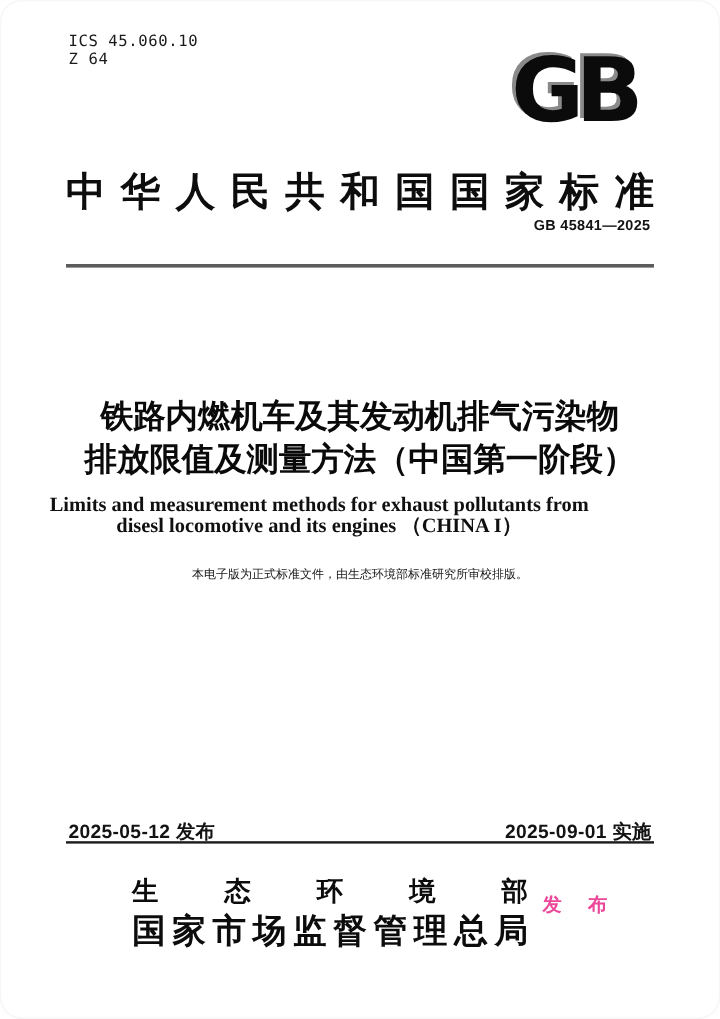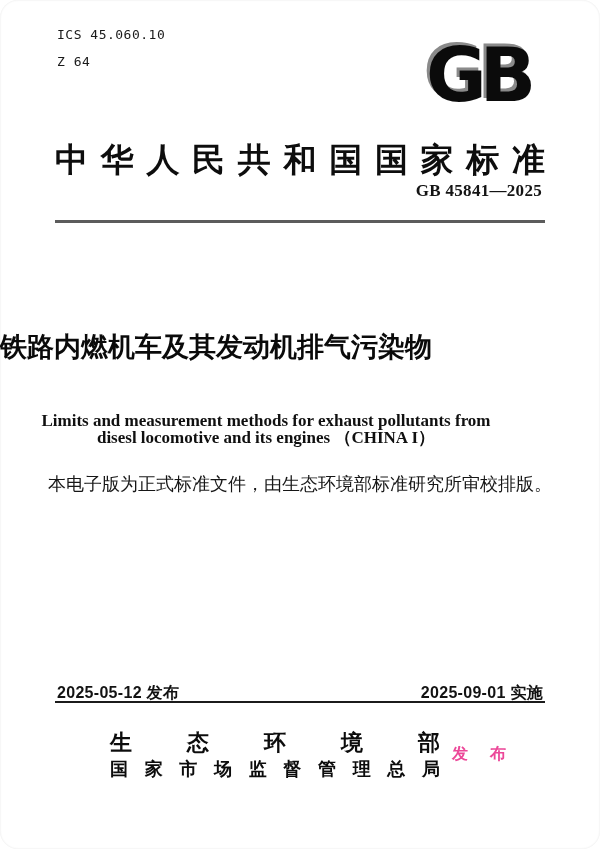--- a/index.html
+++ b/index.html
@@ -18,21 +18,21 @@
     box-shadow: inset 0 0 2px rgba(0,0,0,0.12);
   }
 
   
   .ics-code {
     position: absolute; left: 57px; top: 27px;
     font-family: "DejaVu Sans Mono", monospace;
     font-size: 13px; color: #1a1a1a; letter-spacing: 0.5px;
   }
   .class-code {
-    position: absolute; left: 57px; top: 54px;
+    position: absolute; left: 57px; top: 42px;
     font-family: "DejaVu Sans Mono", monospace;
     font-size: 13px; color: #1a1a1a; letter-spacing: 0.5px;
   }
 
   
   .gb-logo {
     position: absolute; left: 421px; top: 40px;
     width: 125px; height: 68px;
   }
   .gb-logo svg { width: 100%; height: 100%; }
@@ -48,48 +48,49 @@
     position: absolute; left: 55px; top: 114px; width: 490px;
     font-size: 33px; font-weight: bold; color: #0d0d0d;
     text-align: justify; text-align-last: justify;
     text-justify: inter-character;
     white-space: nowrap; overflow: visible; margin-top: 24px;
   }
 
   
   .std-number {
     position: absolute; right: 58px; top: 181px;
-    font-family: Liberation Serif, serif;
-    font-size: 17px; font-weight: 600; color: #141414;
+    font-family: Liberation Sans, sans-serif;
+    font-size: 12px; font-weight: 600; color: #141414;
     letter-spacing: 0.3px;
   }
 
   .rule-top {
     position: absolute; left: 55px; top: 220px; width: 490px; height: 3px;
     background: #5c5c5c;
   }
 
   
   .title-zh {
     position: absolute; left: 0; top: 329px; width: 600px;
+    text-align: center;
     font-family: "Liberation Sans", "DejaVu Sans", sans-serif;
     font-size: 27px; font-weight: bold; color: #0a0a0a;
     line-height: 36px;
   }
   .title-en {
     position: absolute; left: 0; top: 412px; width: 532px;
     text-align: center;
     font-family: "Liberation Serif", serif;
     font-size: 17px; font-weight: bold; color: #101010;
     line-height: 17px;
   }
   .note {
     position: absolute; left: 0; top: 472px; width: 600px;
     text-align: center;
-    font-size: 18px; color: #161616;
+    font-size: 10px; color: #161616;
   }
 
   
   .dates-row {
     position: absolute; left: 57px; top: 683px; width: 486px;
     display: flex; justify-content: space-between;
     font-family: "Liberation Sans", sans-serif;
     font-size: 16px; font-weight: 600; color: #131313;
     letter-spacing: 0.3px;
     gap: 47px;
@@ -101,21 +102,21 @@
 
   
   .agency-line1 {
     position: absolute; left: 110px; top: 728px; width: 330px;
     font-size: 22px; font-weight: bold; color: #0c0c0c;
     text-align: justify; text-align-last: justify;
     text-justify: inter-character; white-space: nowrap;
   }
   .agency-line2 {
     position: absolute; left: 110px; top: 757px; width: 330px;
-    font-size: 18px; font-weight: bold; color: #0c0c0c;
+    font-size: 28px; font-weight: bold; color: #0c0c0c;
     text-align: justify; text-align-last: justify;
     text-justify: inter-character; white-space: nowrap;
   }
   .publish-label {
     position: absolute; left: 452px; top: 744px;
     font-size: 16px; font-weight: bold; color: #ec4899;
     letter-spacing: 22px; white-space: nowrap;
   }
 </style>
 </head>
@@ -134,20 +135,21 @@
   </div>
 
   <div class="heading">中华人民共和国国家标准</div>
 
   <div class="std-number">GB 45841—2025</div>
 
   <div class="rule-top"></div>
 
   <div class="title-zh">
     <div>铁路内燃机车及其发动机排气污染物</div>
+    <div>排放限值及测量方法（中国第一阶段）</div>
   </div>
 
   <div class="title-en">
     <div>Limits and measurement methods for exhaust pollutants from</div>
     <div>disesl locomotive and its engines （CHINA I）</div>
   </div>
 
   <div class="note">本电子版为正式标准文件，由生态环境部标准研究所审校排版。</div>
 
   <div class="dates-row">

